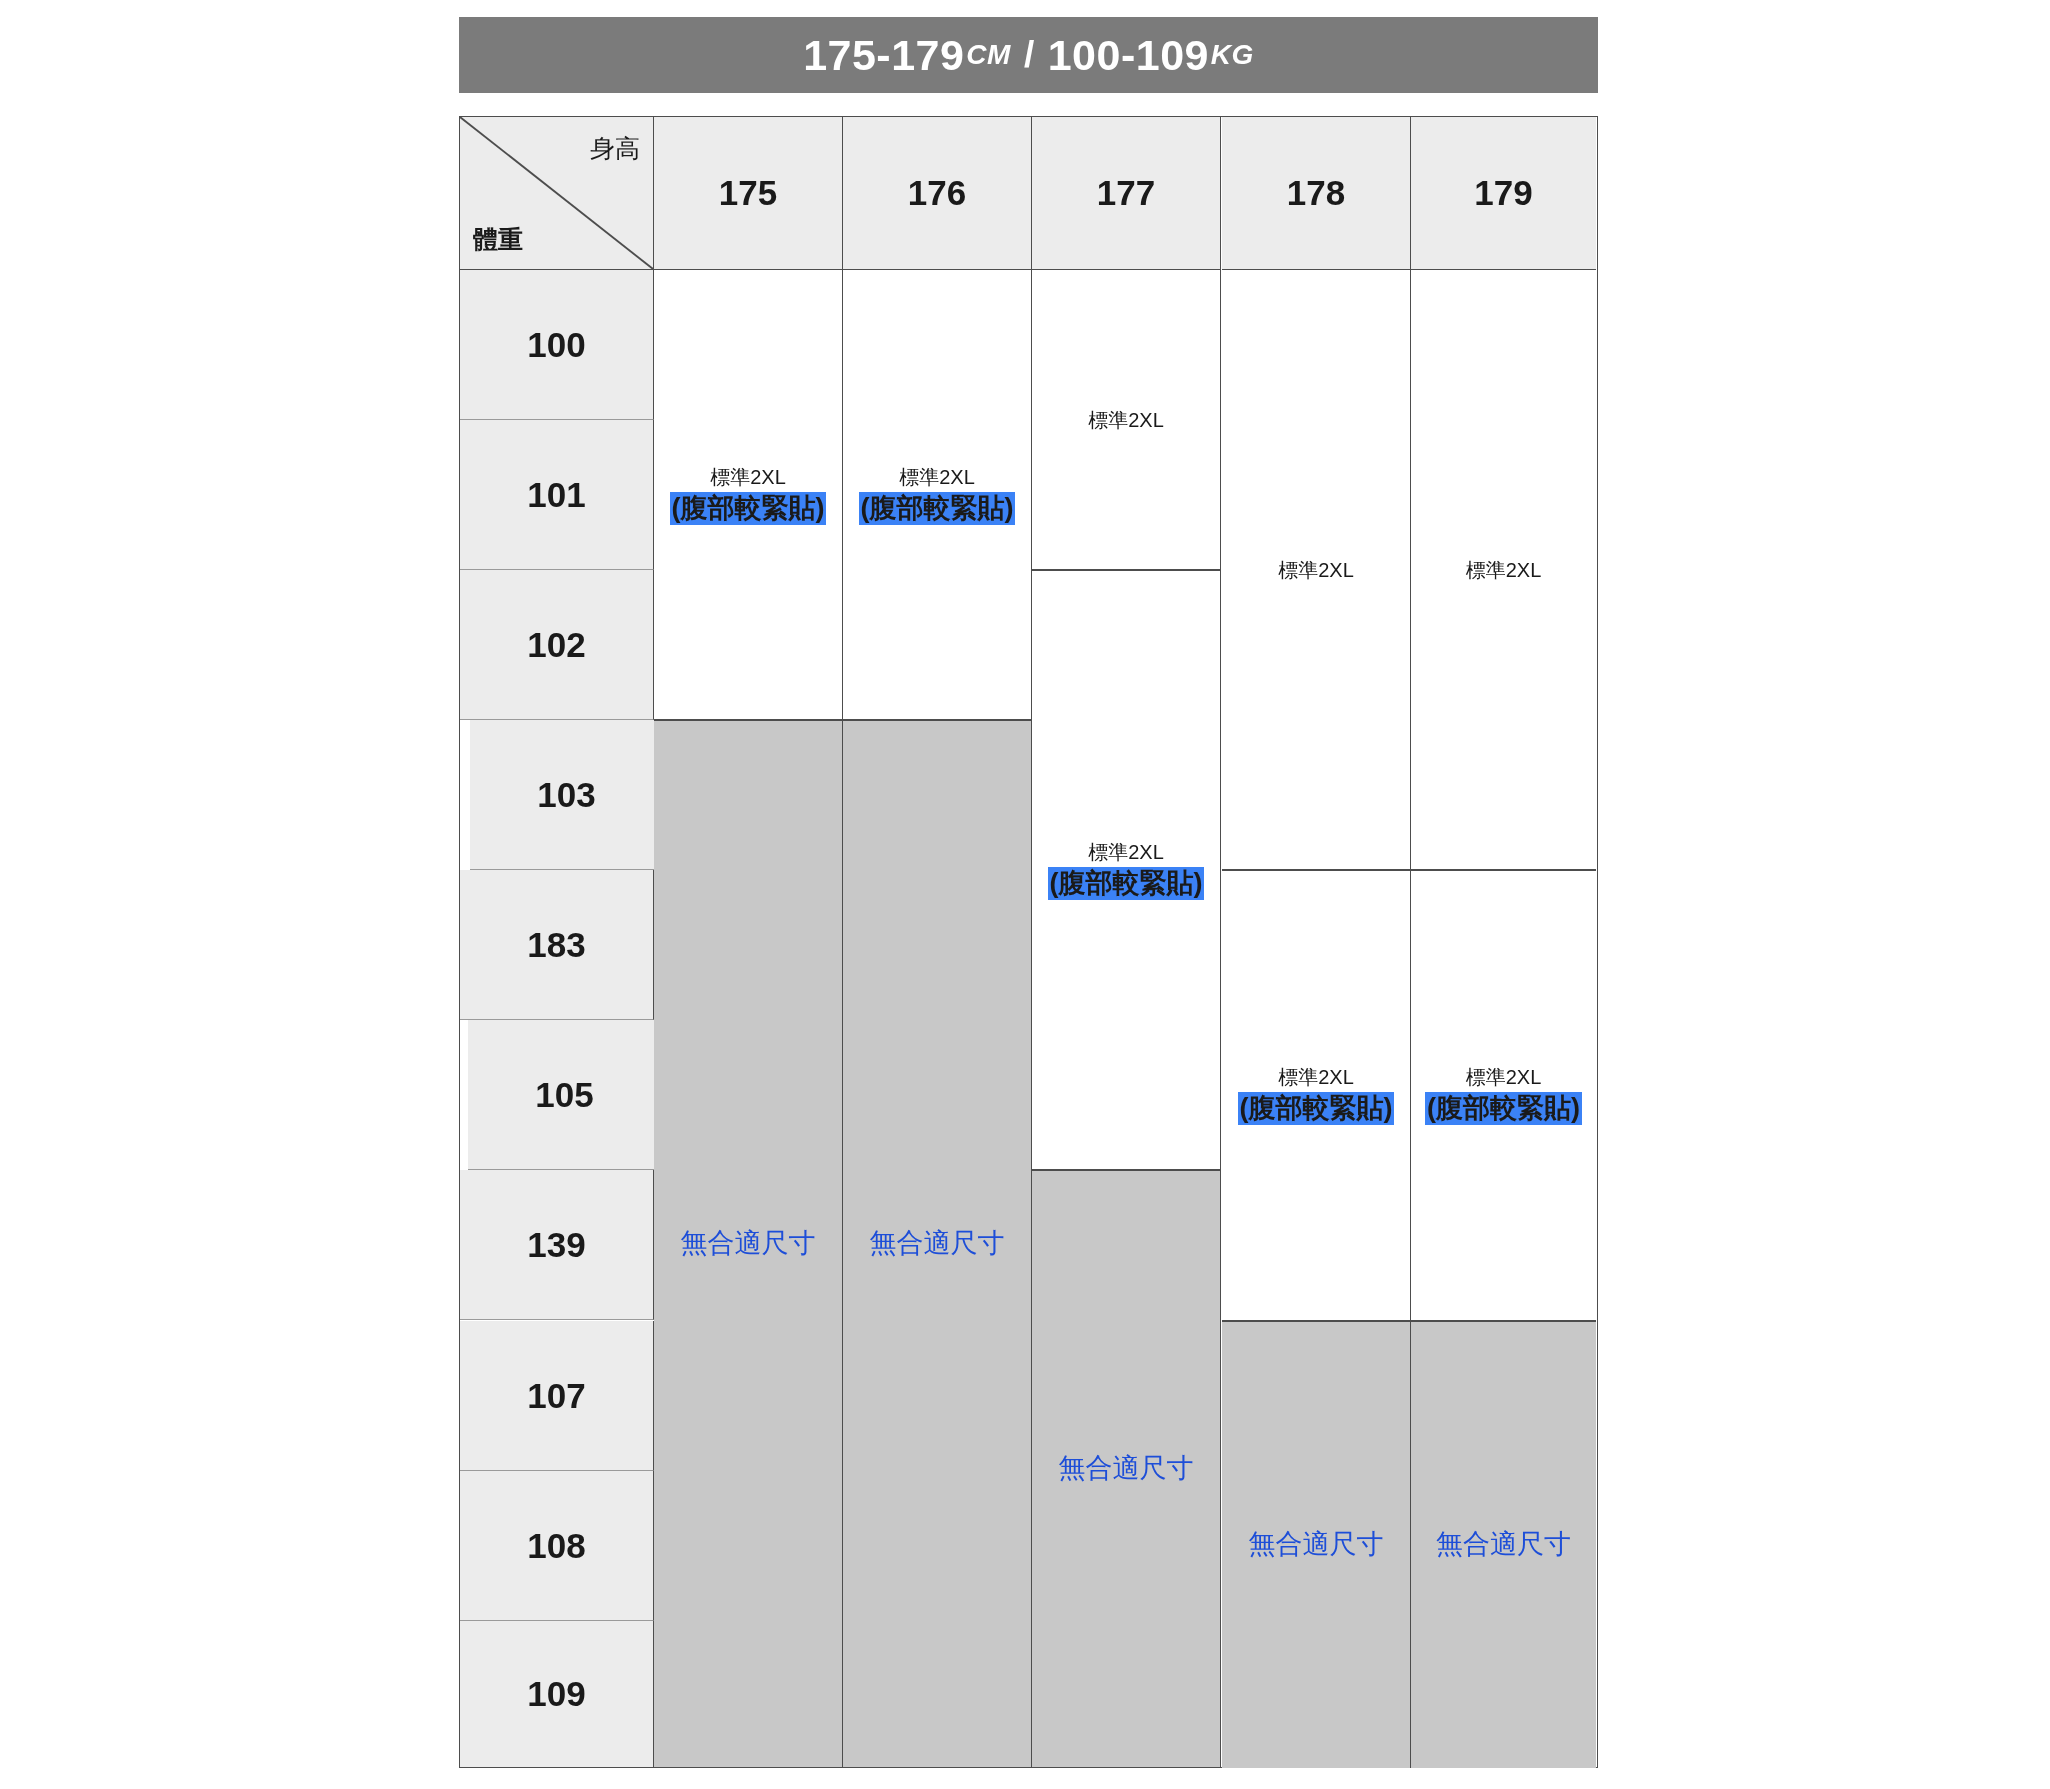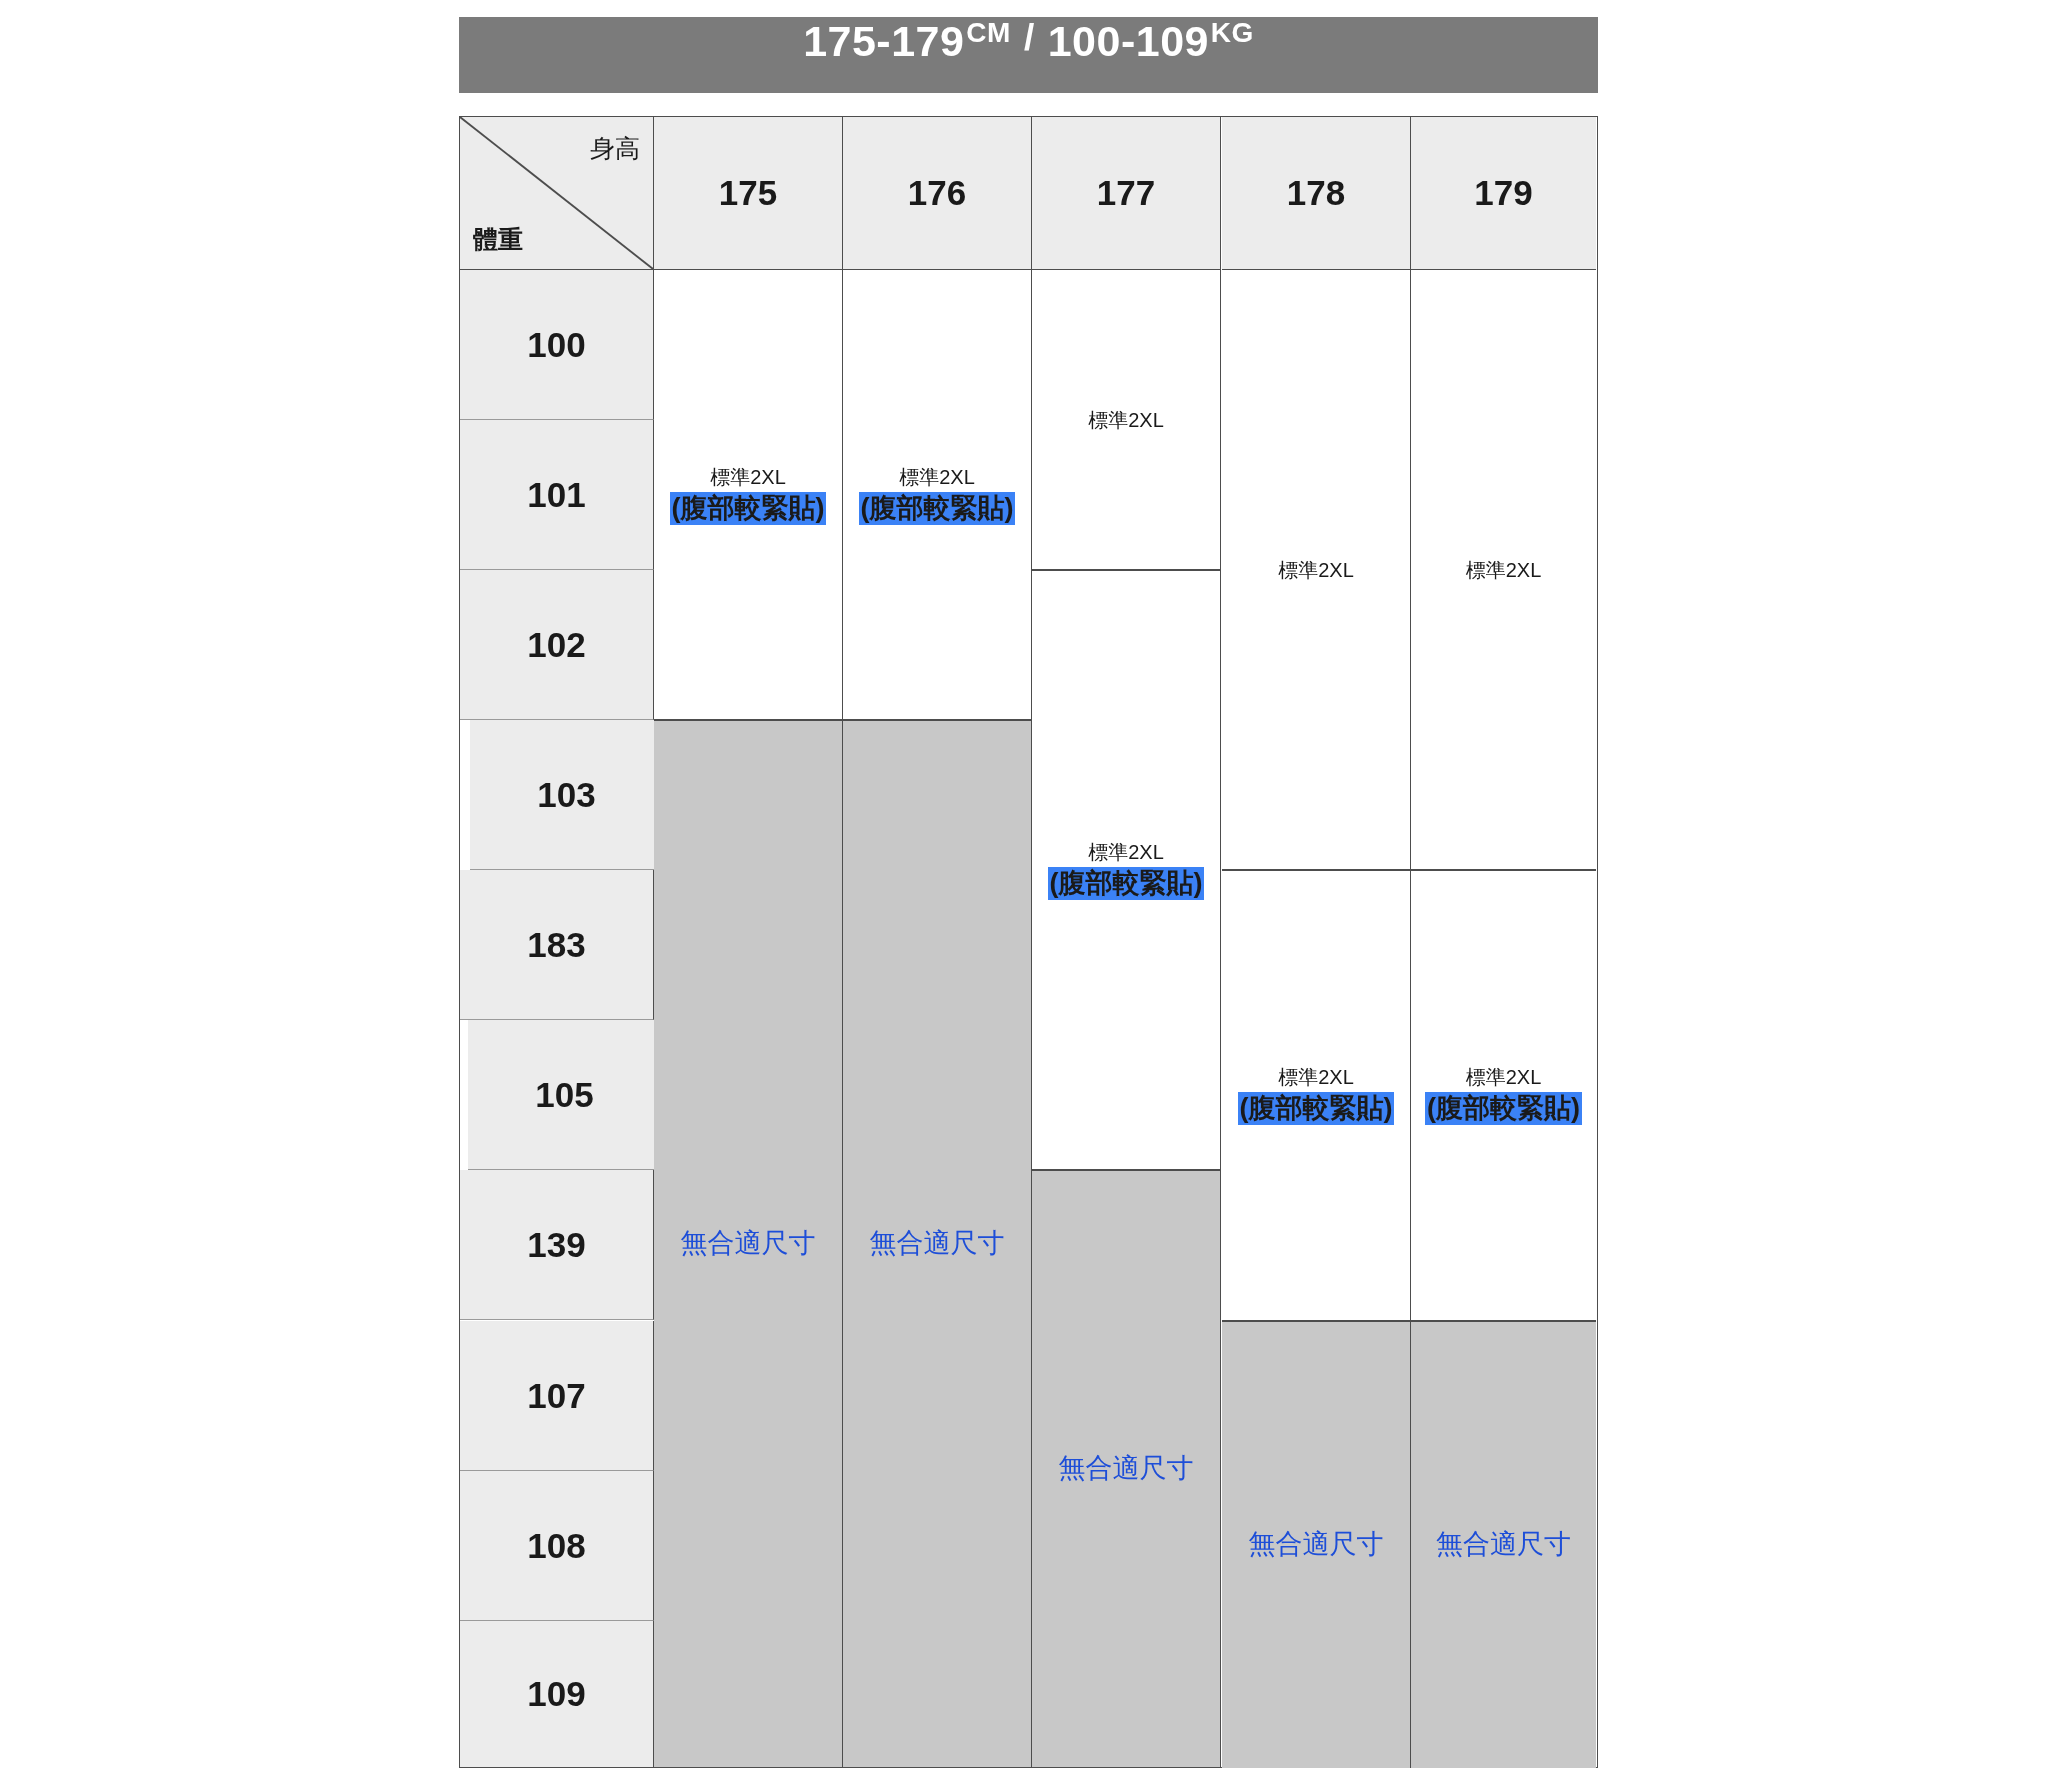--- a/index.html
+++ b/index.html
@@ -22,32 +22,33 @@
   
   .title-bar {
     position: absolute;
     left: 459px;
     top: 17px;
     width: 1139px;
     height: 76px;
     background: #7b7b7b;
     color: #ffffff;
     display: flex;
-    align-items: flex-start;
+    align-items: center;
     justify-content: center;
     letter-spacing: 0.5px;
   }
   .title-bar .t-main {
     font-size: 43px;
     font-weight: bold;
   }
   .title-bar .t-unit {
     font-size: 28px;
     font-weight: bold;
     margin-left: 1.9px;
+    font-style: italic;
   }
   .title-bar .t-sep {
     font-size: 37px;
     font-weight: bold;
     margin: 0 13px;
   }
   
   .grid {
     position: absolute;
     left: 459px;

